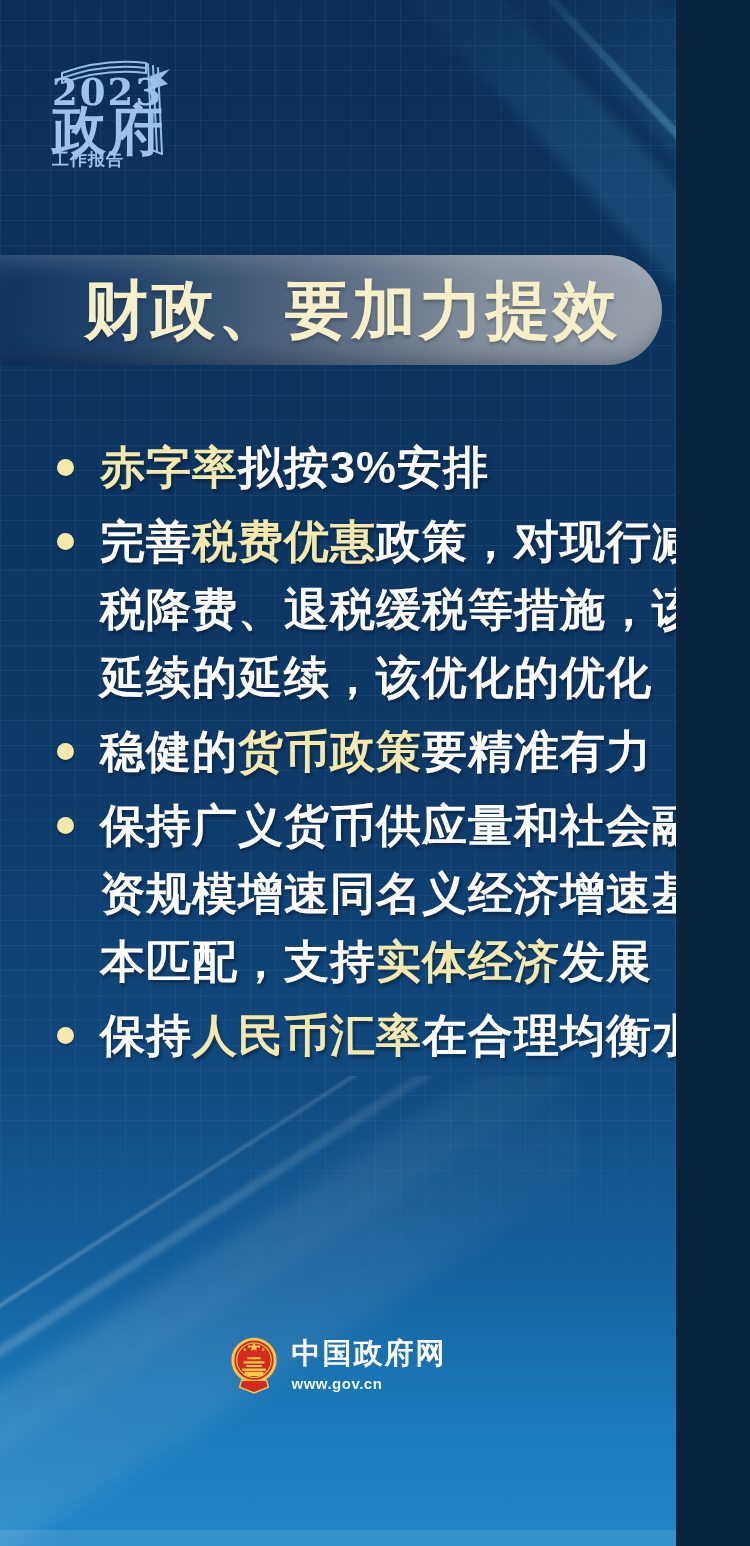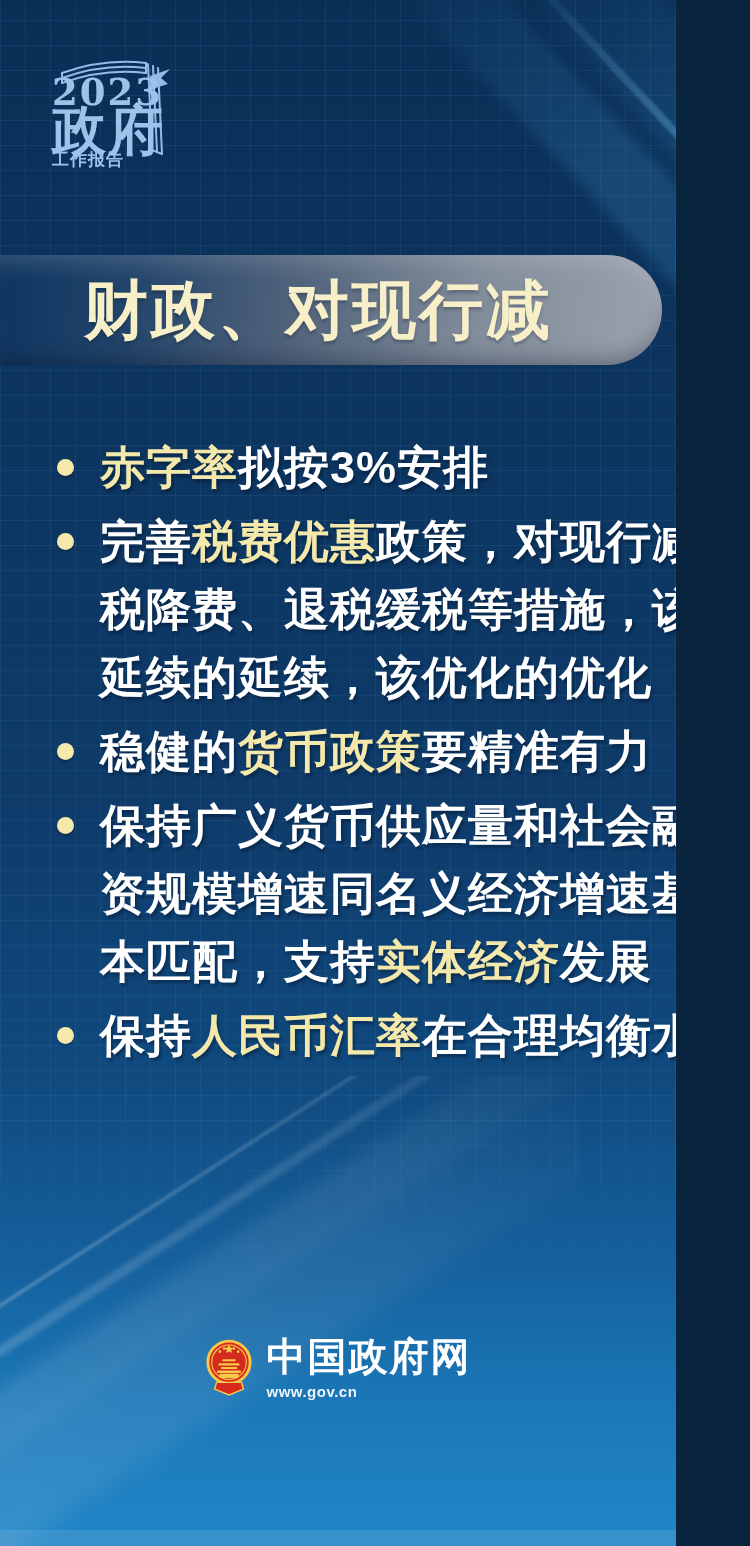--- a/index.html
+++ b/index.html
@@ -67,21 +67,21 @@
   .btext{font-size:45px;font-weight:700;line-height:68px;letter-spacing:1px;
          color:var(--text-white,#ffffff);
          text-shadow:2px 3px 3px rgba(0,15,35,.40);}
   .btext .hl{color:var(--accent-yellow,#f4e8ab);}
   .bline{white-space:nowrap;}
 
   
   .footer{position:absolute;left:0;top:1336px;width:100%;display:flex;justify-content:center;align-items:center;gap:64px;}
   .brand{display:flex;align-items:center;gap:14px;}
   .brand-col{display:flex;flex-direction:column;}
-  .brand-name{font-size:39px;font-weight:700;color:#fff;letter-spacing:2px;line-height:1.1;}
+  .brand-name{font-size:29px;font-weight:700;color:#fff;letter-spacing:2px;line-height:1.1;font-family:Liberation Mono, monospace;}
   .brand-url{font-size:15px;font-weight:600;color:#eef5fc;letter-spacing:.5px;margin-top:4px;}
   .brand-sub{font-family:"Liberation Serif","DejaVu Serif",serif;font-size:19px;color:#fff;margin-top:3px;letter-spacing:.5px;}
   .app-icon{width:52px;height:52px;background:#fbfcfd;border-radius:12px;
             display:flex;flex-direction:column;align-items:center;justify-content:center;
             box-shadow:0 1px 4px rgba(0,20,40,.3);}
   .app-icon-title{color:var(--app-blue,#1a5dab);font-weight:800;font-size:14px;line-height:1;}
   .app-icon-sub{color:var(--app-blue,#1a5dab);font-size:4px;line-height:1;margin-top:2px;letter-spacing:.5px;}
   .app-icon-lines{margin-top:3px;width:100%;}
   .app-icon-lines i{display:block;height:2px;background:rgba(26,93,171,.75);margin:2px auto 0;border-radius:1px;}
   .app-icon-lines i:nth-child(1){width:30px;}
@@ -123,21 +123,21 @@
         <path d="M100,100 L110,104"></path>
       </g>
       <path d="M98,26 L118,19 L109,28 L116,34 L100,39 Z" fill="#93bde6"></path>
     </svg>
     <div class="logo-year">2023</div>
     <div class="logo-gov">政府</div>
     <div class="logo-report">工作报告</div>
   </div>
 
   <div class="banner">
-    <span class="banner-text">财政、对现行减</span>
+    <span class="banner-text">财政、要加力提效</span>
   </div>
 
   <div class="bullets">
       <div class="bullet-item">
         <span class="dot"></span>
         <div class="btext">
           <div class="bline"><span class="hl">赤字率</span><span class="wh">拟按3%安排</span></div>
         </div>
       </div>
       <div class="bullet-item">

